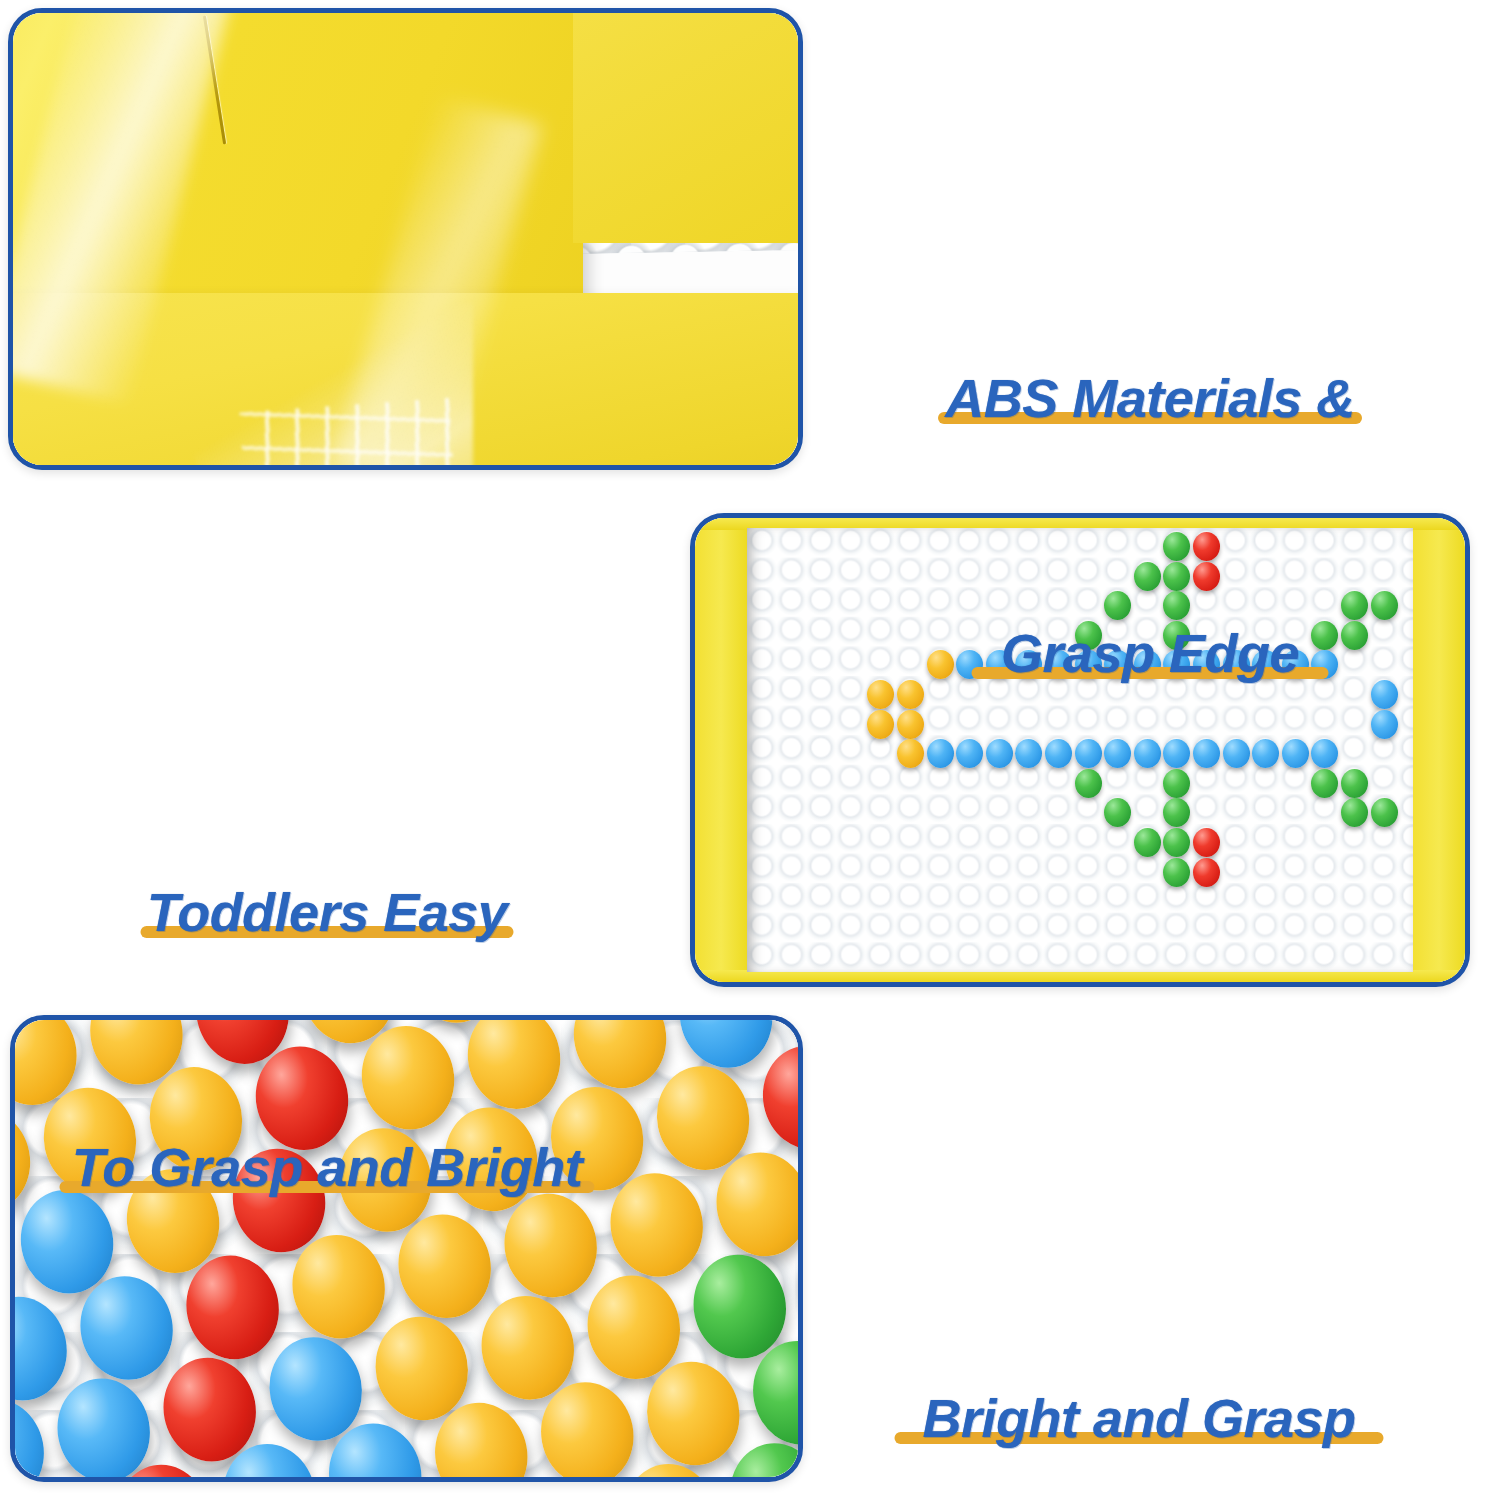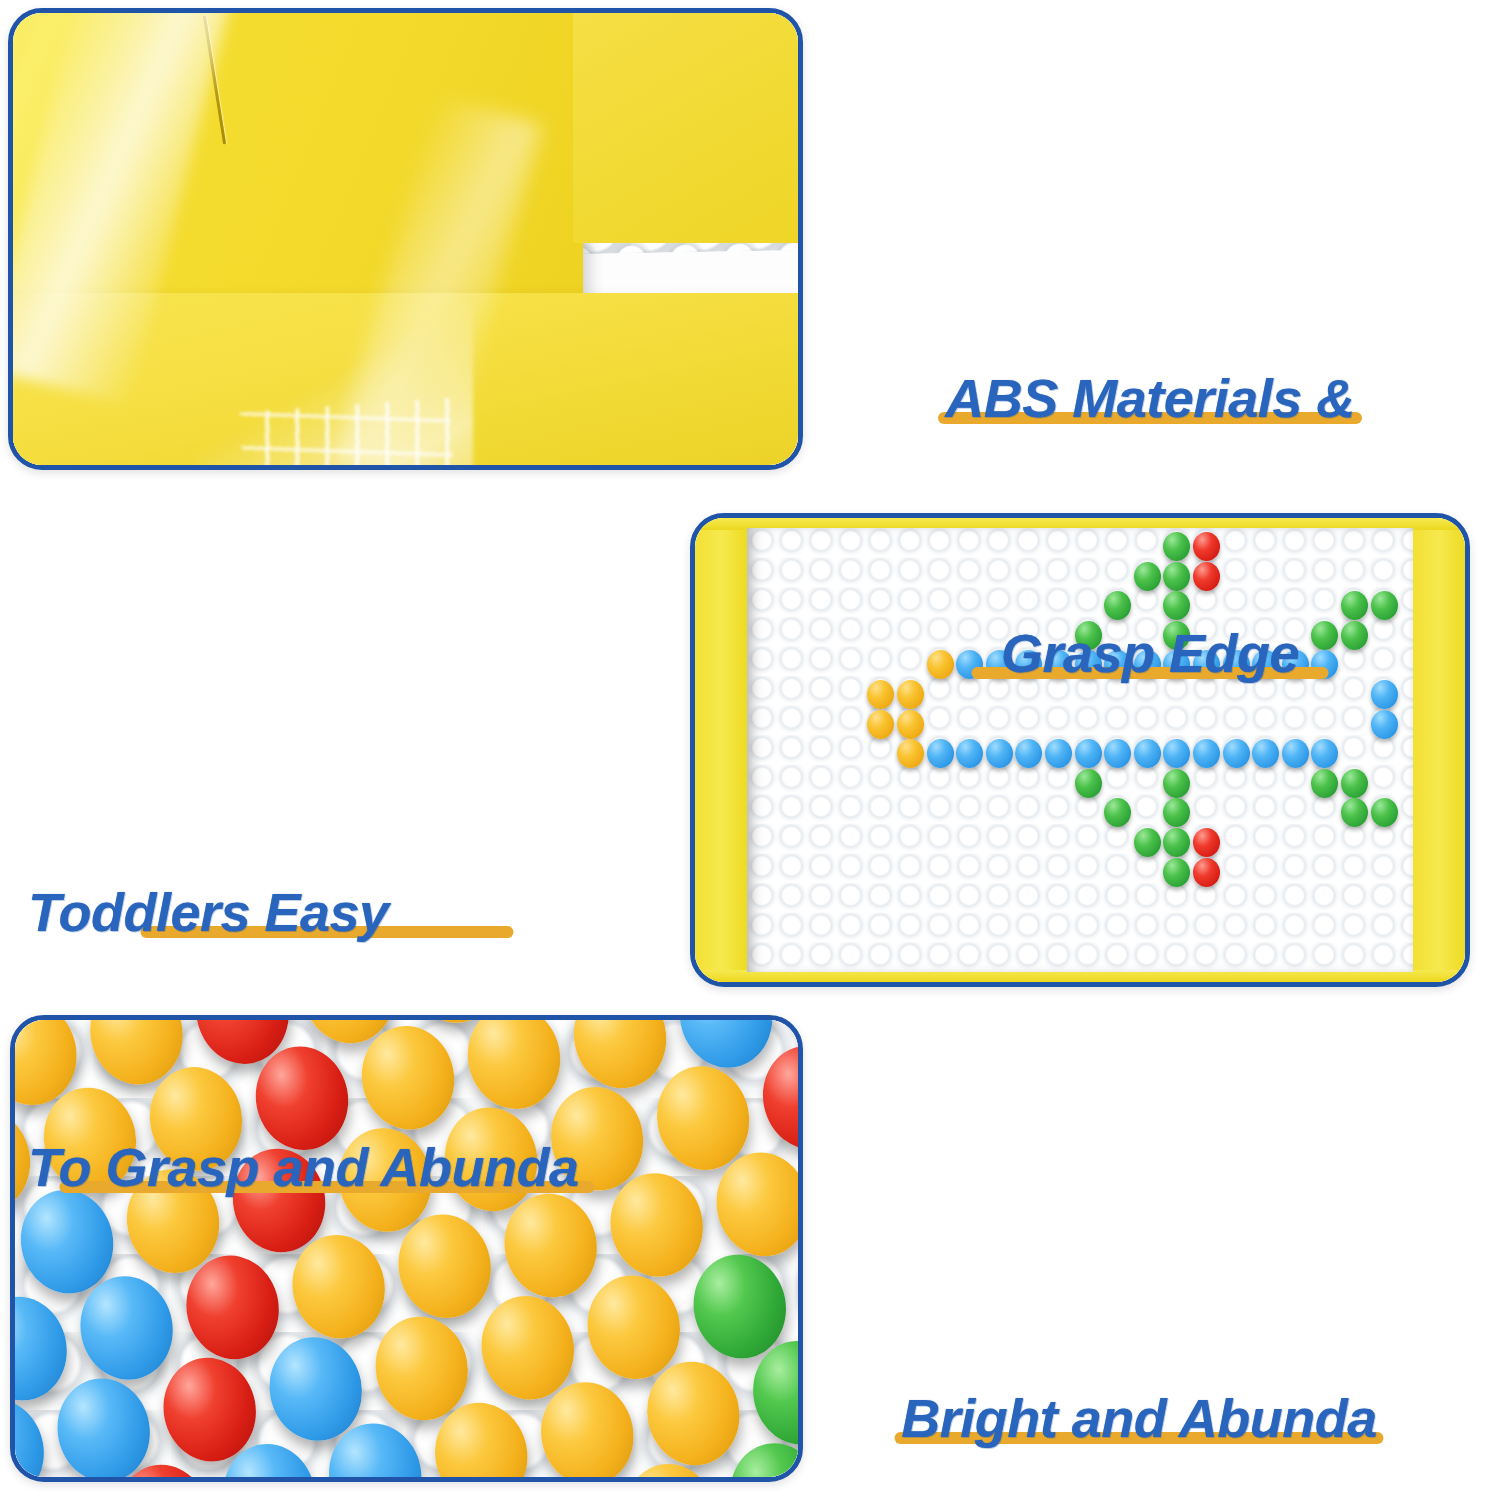--- a/index.html
+++ b/index.html
@@ -198,21 +198,21 @@
     z-index: 1;
     left: 50%;
     transform: translateX(-50%);
     bottom: 0.13em;
     height: 0.225em;
     border-radius: 0.14em;
     background: #e8a92c;
   }
 
   #caption-abs      { left: 904px; top: 176px; width: 492px; font-size: 54px; text-align: center; }
-  #caption-toddlers { left: 28px;  top: 690px; width: 598px; font-size: 54px; text-align: left; }
+  #caption-toddlers { left: 28px;  top: 690px; width: 598px; font-size: 54px; text-align: center; }
   #caption-colors   { left: 872px; top: 1196px; width: 534px; font-size: 54px; text-align: center; }
 </style>
 </head>
 <body>
 
 <div id="stage">
 
   <div class="panel" id="panel-board-corner">
     <div class="corner-scene">
       <div class="desk"></div>
@@ -247,21 +247,21 @@
     </span>
   </div>
 
   <div class="caption" id="caption-toddlers">
     <span class="line">
       <span class="bar" style="width: 373px;"></span>
       <span class="txt">Toddlers Easy</span>
     </span>
     <span class="line">
       <span class="bar" style="width: 535px;"></span>
-      <span class="txt">To Grasp and Abunda</span>
+      <span class="txt">To Grasp and Bright</span>
     </span>
   </div>
 
   <div class="panel" id="panel-pegboard-pattern">
     <div class="boardframe">
       <div class="ylft"></div>
       <div class="yrgt"></div>
       <div class="ytop"></div>
       <div class="ybot"></div>
       <div class="grid-surface" id="peg-grid">
@@ -383,18 +383,18 @@
           <div class="bigpeg orange" style="left: 540px; top: 576px;"></div>
           <div class="bigpeg orange" style="left: 648px; top: 576px;"></div>
           <div class="bigpeg green" style="left: 756px; top: 576px;"></div>
         </div>
     </div>
   </div>
 
   <div class="caption" id="caption-colors">
     <span class="line">
       <span class="bar" style="width: 489px;"></span>
-      <span class="txt">Bright and Abunda</span>
+      <span class="txt">Bright and Grasp</span>
     </span>
     
   </div>
 
 </div>
 
 </body></html>

